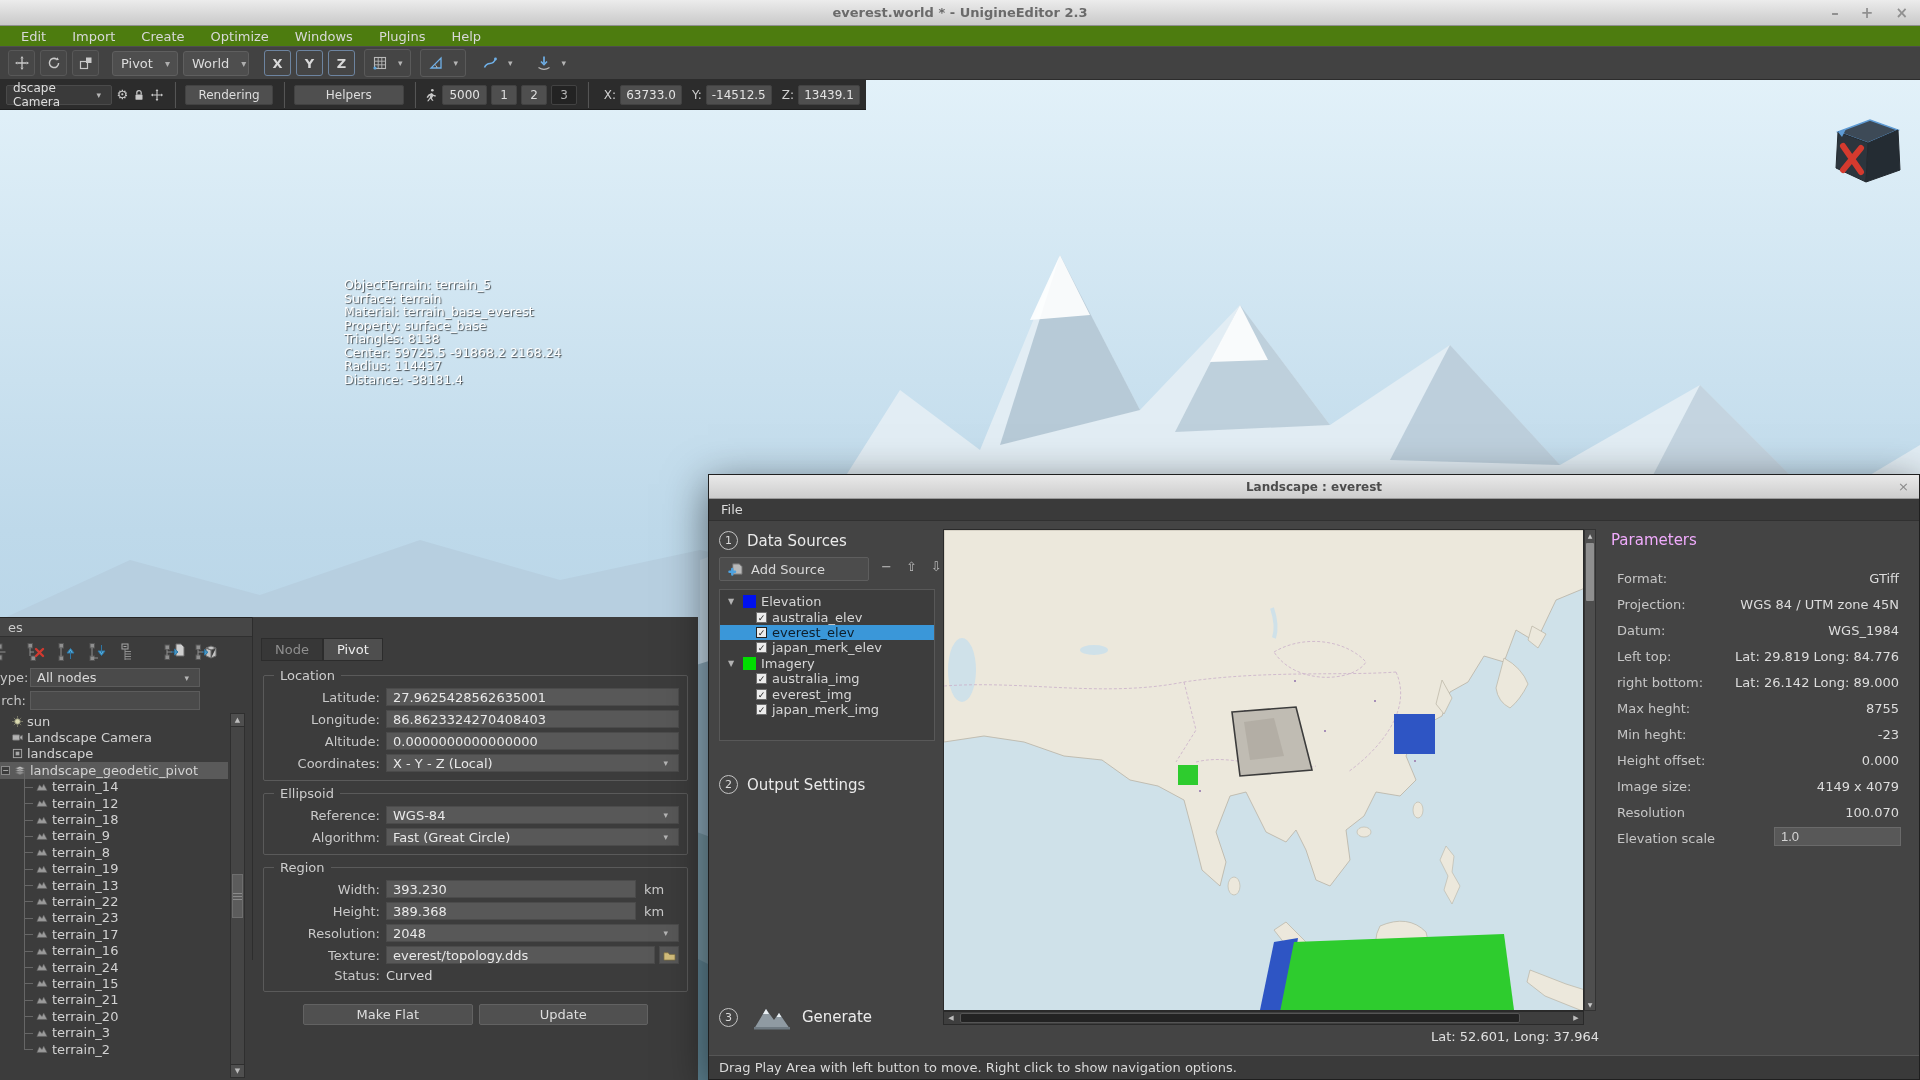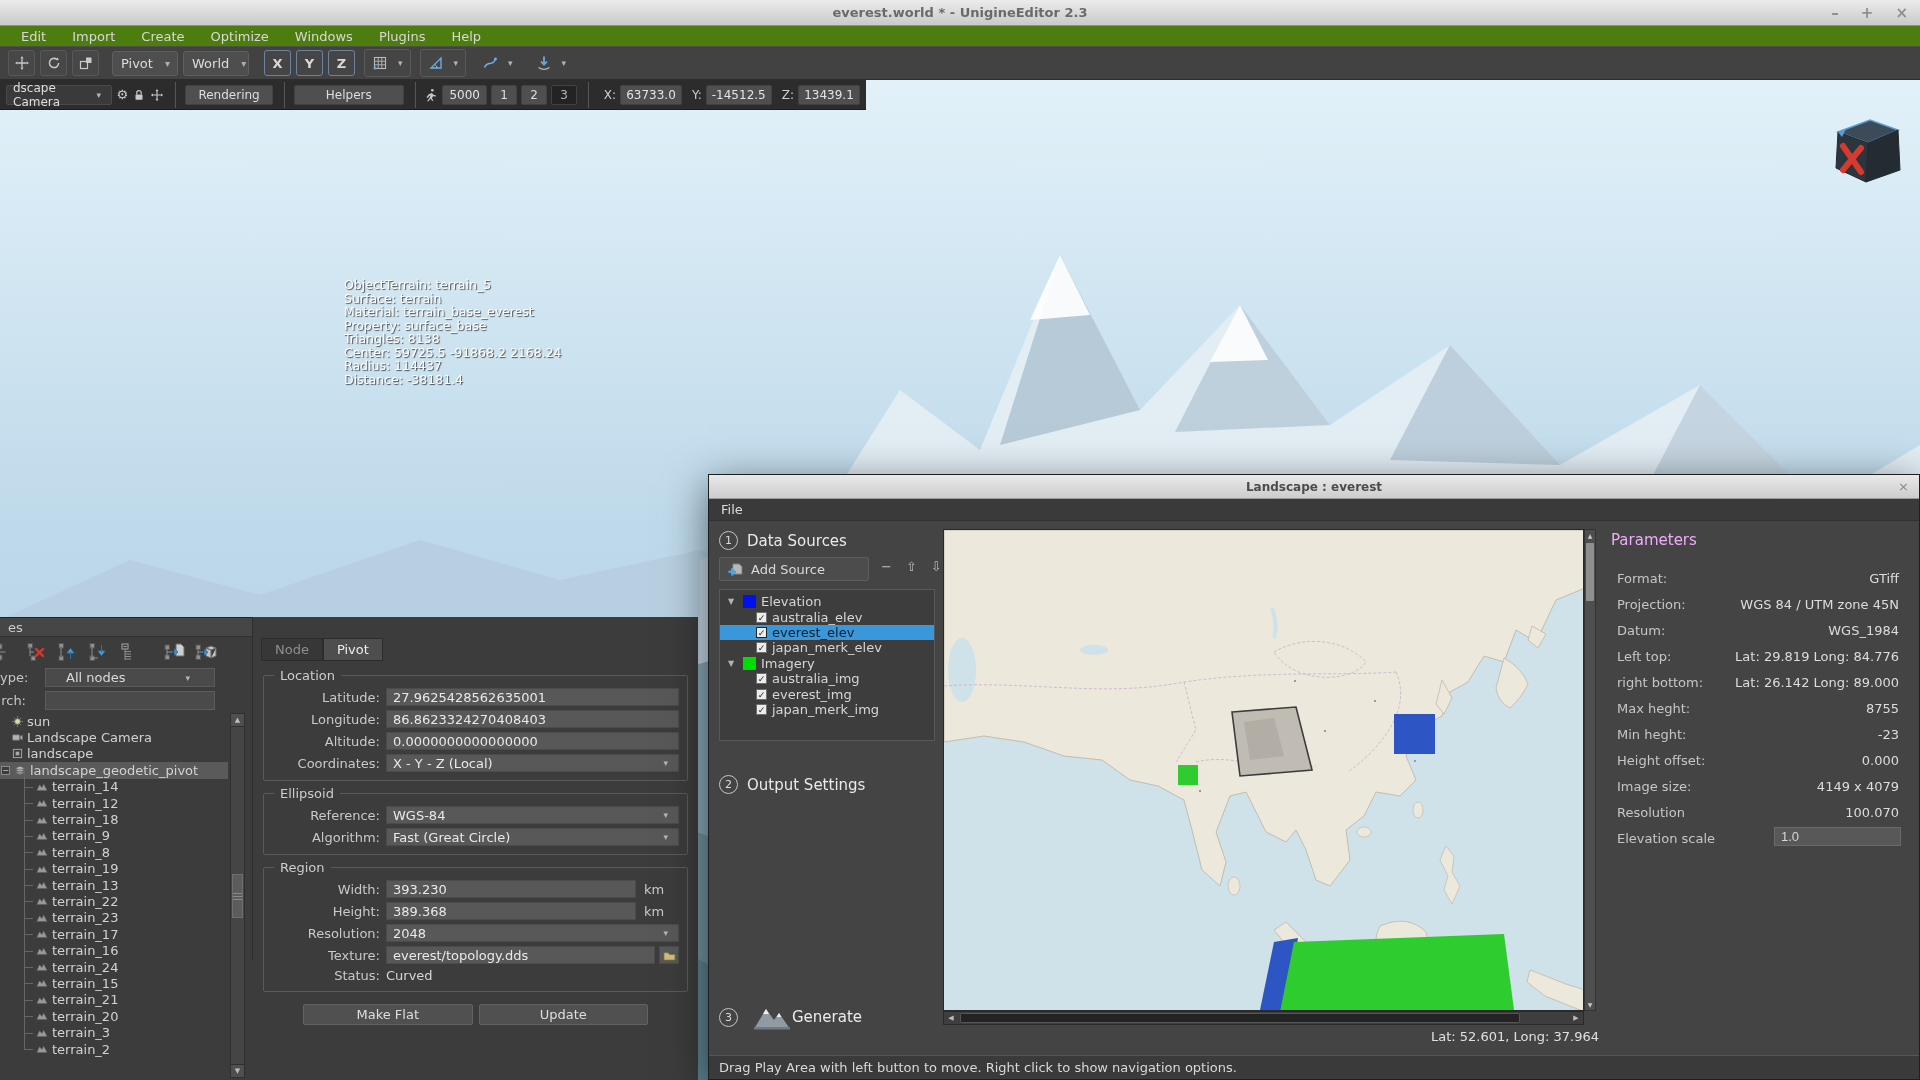--- a/index.html
+++ b/index.html
@@ -37,23 +37,23 @@
 
   
   #navcube{position:absolute;right:16px;top:30px}
 
   
   #nodes{position:absolute;left:0;top:617px;width:698px;height:463px;background:#3c3c3c;border-top:1px solid #242424}
   .np-head{height:19px;background:#464646;border-bottom:1px solid #303030;display:flex;align-items:center;padding:0 8px;color:#cccccc;font-size:13px}
   .np-head .x{margin-left:auto;color:#bdbdbd;font-size:13px}
   .np-tools{position:absolute;left:0;top:21px;height:26px;display:flex;align-items:center;gap:7px}
   .nico{width:24px;height:24px;display:flex;align-items:center;justify-content:center}
-  .np-row{position:absolute;left:0;display:flex;align-items:center;gap:19px}
+  .np-row{position:absolute;left:0;display:flex;align-items:center;gap:4px}
   .np-lab{width:26px;text-align:right;color:#c6c6c6;font-size:13px}
-  .np-dd{width:170px;height:19px;background:#4a4a4a;border:1px solid #5c5c5c;color:#dadada;font-size:13px;display:flex;align-items:center;padding:0 20px;justify-content:space-between}
+  .np-dd{width:170px;height:19px;background:#4a4a4a;border:1px solid #5c5c5c;color:#dadada;font-size:13px;display:flex;align-items:center;padding:0 6px;justify-content:space-between}
   .np-in{width:170px;height:19px;background:#4a4a4a;border:1px solid #5c5c5c;color:#dadada;font-size:13px;padding:0 6px;outline:none}
   #tree{position:absolute;left:0;top:95px;width:228px;bottom:0;overflow:hidden}
   .trow{height:16.4px;display:flex;align-items:center;gap:4px;padding-left:12px;color:#d2d2d2;font-size:13px;white-space:nowrap;position:relative}
   .trow.child{padding-left:36px}
   .trow.child::before{content:"";position:absolute;left:24px;top:50%;width:9px;height:1px;background:#666}
   .trow.child::after{content:"";position:absolute;left:24px;top:-8px;height:16.4px;width:1px;background:#666}
   .trow.sel{background:#5a5a5a}
   .exp{width:9px;height:9px;border:1px solid #8a8a8a;color:#cfcfcf;font-size:8px;line-height:7px;text-align:center;background:#3c3c3c}
   .tscroll{position:absolute;left:230px;top:95px;width:15px;bottom:2px;background:#454545;border:1px solid #2f2f2f}
   .tsa{height:13px;display:flex;align-items:center;justify-content:center;color:#bdbdbd;font-size:7px;background:#4f4f4f;border-bottom:1px solid #2f2f2f}
@@ -102,21 +102,21 @@
   .srow{height:15.4px;display:flex;align-items:center;gap:5px;padding-left:8px;color:#d6d6d6;font-size:13px;white-space:nowrap}
   .srow .tri{font-size:8px;color:#b2b2b2;width:10px}
   .csq{width:13px;height:13px}
   .srow.item{padding-left:36px}
   .srow.item.sel{background:#3a97d9;color:#0e1e2a}
   .cb{width:11px;height:11px;background:#ececec;border:1px solid #6e6e6e;color:#222;font-size:9px;line-height:10px;text-align:center}
   .srow.item.sel .cb{border-color:#222}
   .outbox{position:absolute;left:10px;top:280px;width:216px;height:188px;background:#3d3d3d;border:1px solid #585858;padding:6px 0 0 8px}
   .outbox div{color:#d6d6d6;font-size:13px;height:15.5px}
   .genrow{position:absolute;left:10px;top:478px;display:flex;align-items:center;gap:10px}
-  .genbtn{display:flex;align-items:center;padding:4px 10px 4px 4px}
+  .genbtn{display:flex;align-items:center;gap:10px;padding:4px 10px 4px 4px}
   .genbtn span{color:#ececec;font-size:15px}
 
   .mapwrap{position:absolute;left:234px;top:8px;width:641px;height:482px;background:#cfe1e9;border:1px solid #2a2a2a;overflow:hidden}
   .hscroll{position:absolute;left:234px;top:490px;width:641px;height:14px;background:#3e3e3e;border:1px solid #2a2a2a;display:flex;align-items:center}
   .hsa{width:14px;color:#bdbdbd;font-size:7px;text-align:center}
   .hthumb{height:10px;background:#232323;border:1px solid #555;flex:0 0 560px;margin-left:2px;border-radius:2px}
   .vscroll{position:absolute;left:875px;top:8px;width:12px;height:482px;background:#4e4e4e;border:1px solid #333}
   .vsa{height:11px;display:flex;align-items:center;justify-content:center;color:#c9c9c9;font-size:6px}
   .vsa.b{position:absolute;bottom:0;left:0;right:0}
   .vthumb{position:absolute;left:1px;right:1px;top:13px;height:58px;background:#8f8f8f;border-radius:1px}

